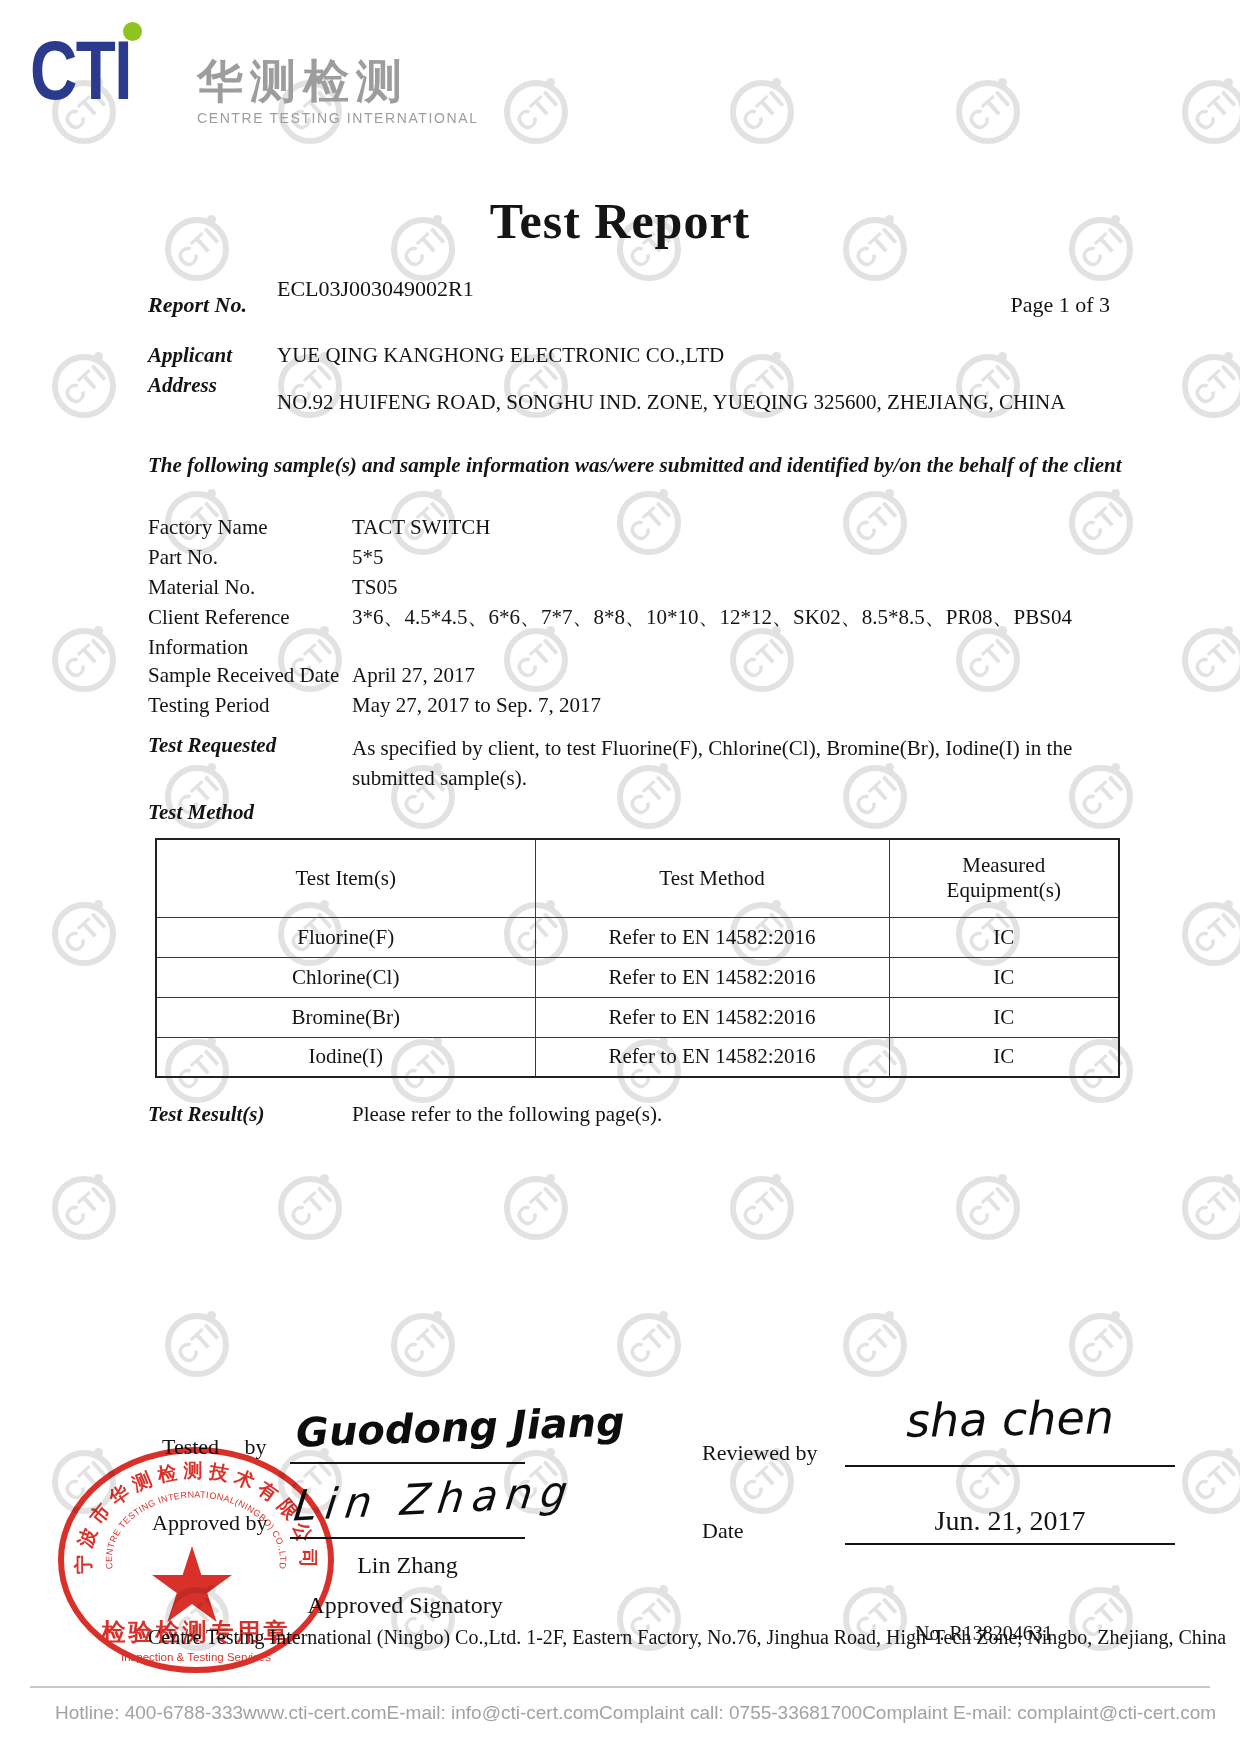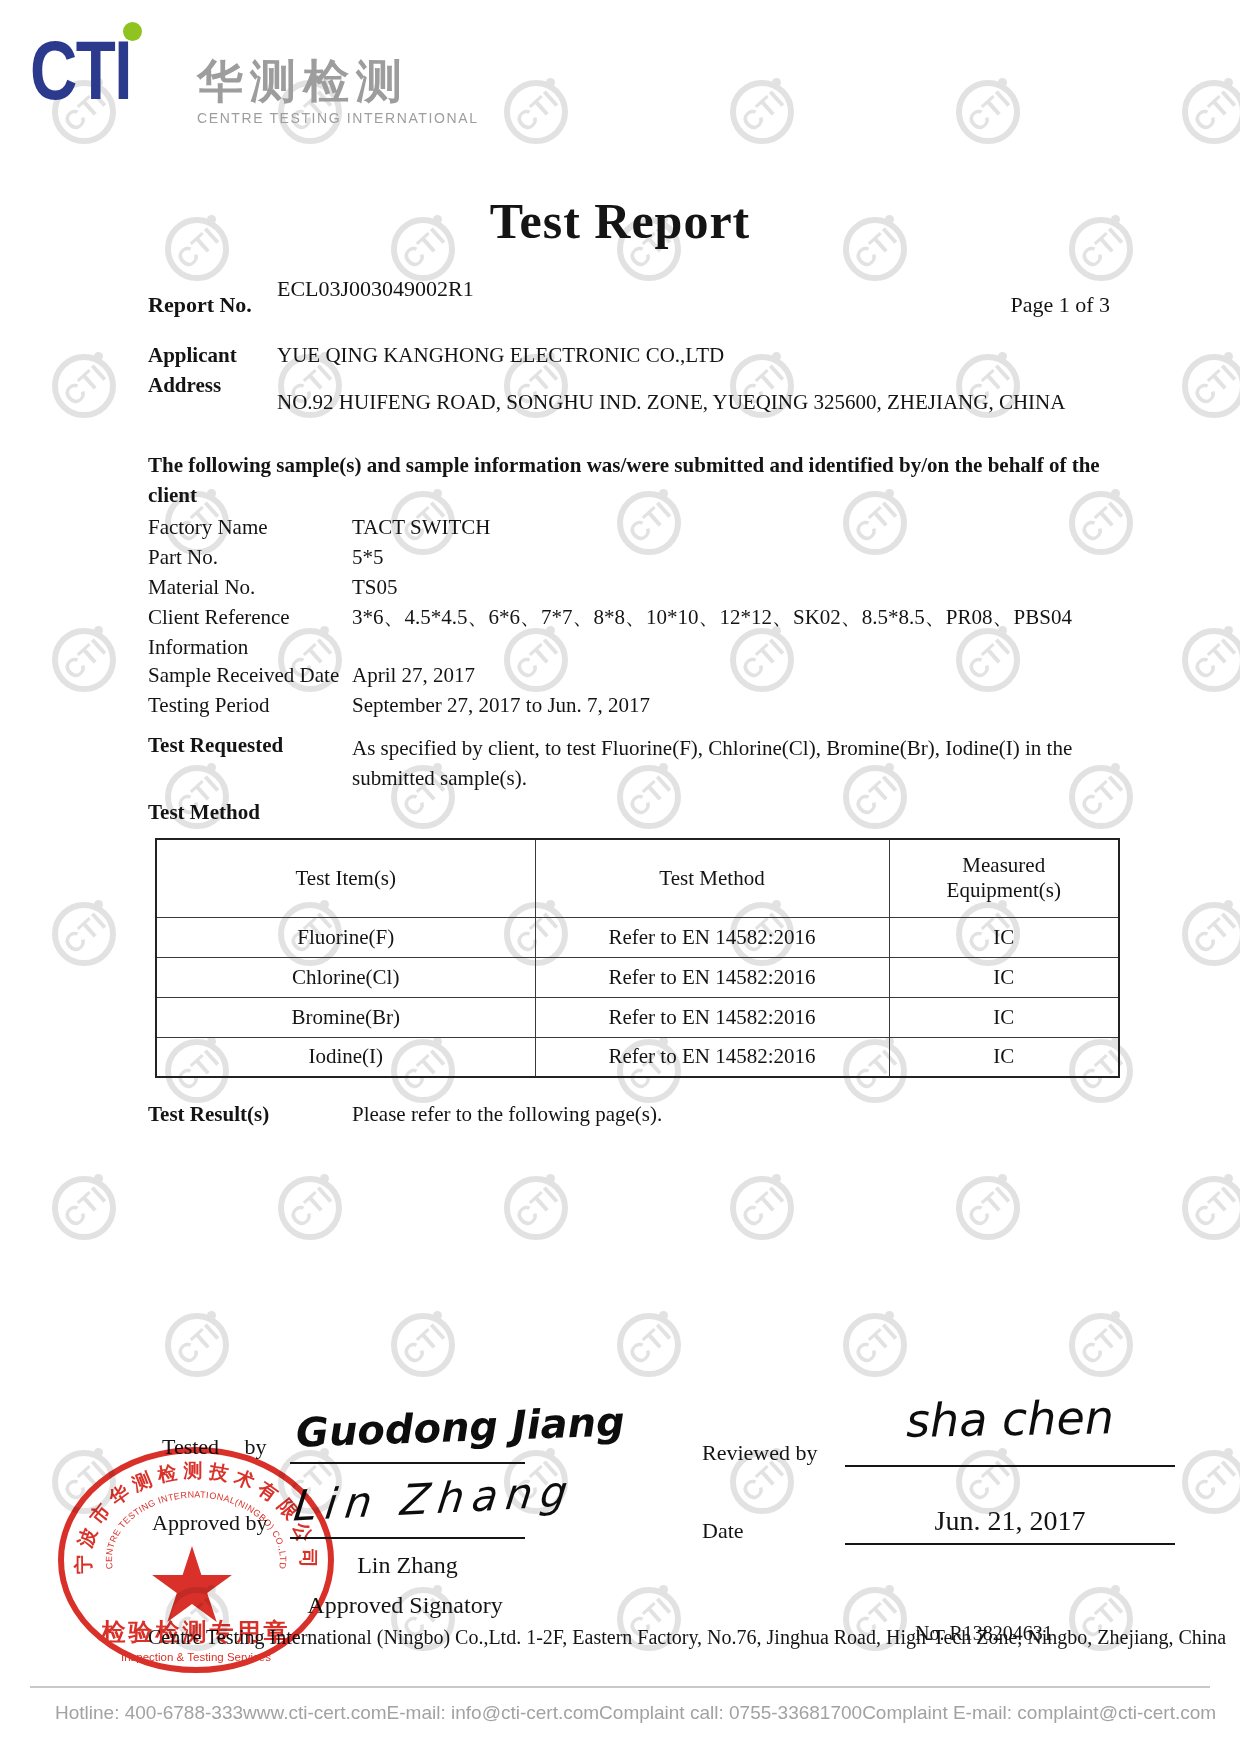--- a/index.html
+++ b/index.html
@@ -17,21 +17,21 @@
   
   .logo-cti{font-family:"Liberation Sans",sans-serif;font-weight:bold;font-size:84px;
             color:#2c3a8e;letter-spacing:-2px;transform:scaleX(.78);transform-origin:left top;line-height:1;}
   .logo-dot{position:absolute;width:19px;height:19px;border-radius:50%;background:#8fc31f;}
   .logo-cn{font-size:46px;color:#9d9d9d;font-weight:600;letter-spacing:7px;
            font-family:"DejaVu Sans","Liberation Sans",sans-serif;line-height:1;}
   .logo-sub{font-family:"Liberation Sans",sans-serif;font-size:14px;color:#9d9d9d;
             letter-spacing:1.6px;margin-top:6px;white-space:nowrap;}
   
   .title{width:100%;text-align:center;font-size:50px;font-weight:bold;letter-spacing:1px;}
-  .lbl{font-weight:bold;font-size:21px;}
+  .lbl{font-weight:bold;font-size:21px;font-style:italic;}
   .val{font-size:21px;}
   .row-line{line-height:30px;}
   .info-label{position:absolute;left:148px;width:196px;font-size:21px;}
   .info-value{position:absolute;left:352px;font-size:21px;}
   
   table.method{border-collapse:collapse;table-layout:fixed;width:963px;
                font-size:21px;text-align:center;}
   table.method td,table.method th{border:1px solid #3a3a3a;font-weight:normal;padding:0;}
   table.method{border:2px solid #222;}
   table.method .hrow{height:78px;}
@@ -357,21 +357,21 @@
       <div class="info-label row-line" style="top:572px;">Material No.</div>
       <div class="info-value row-line" style="top:572px;">TS05</div>
 
       <div class="info-label row-line" style="top:602px;width:170px;">Client Reference Information</div>
       <div class="info-value row-line" style="top:602px;width:740px;">3*6、4.5*4.5、6*6、7*7、8*8、10*10、12*12、SK02、8.5*8.5、PR08、PBS04</div>
 
       <div class="info-label row-line" style="top:660px;width:220px;">Sample Received Date</div>
       <div class="info-value row-line" style="top:660px;">April 27, 2017</div>
 
       <div class="info-label row-line" style="top:690px;">Testing Period</div>
-      <div class="info-value row-line" style="top:690px;">September 27, 2017 to Jun. 7, 2017</div>
+      <div class="info-value row-line" style="top:690px;">May 27, 2017 to Sep. 7, 2017</div>
     </div>
 
     <div class="abs lbl" style="left:148px;top:733px;">Test Requested</div>
     <div class="abs val row-line" style="left:352px;top:733px;width:740px;">As specified by client, to test Fluorine(F), Chlorine(Cl), Bromine(Br), Iodine(I) in the submitted sample(s).</div>
 
     <div class="abs lbl" style="left:148px;top:800px;">Test Method</div>
 
     <table class="method abs" style="left:155px;top:838px;">
       <colgroup>
           <col style="width:379px">

